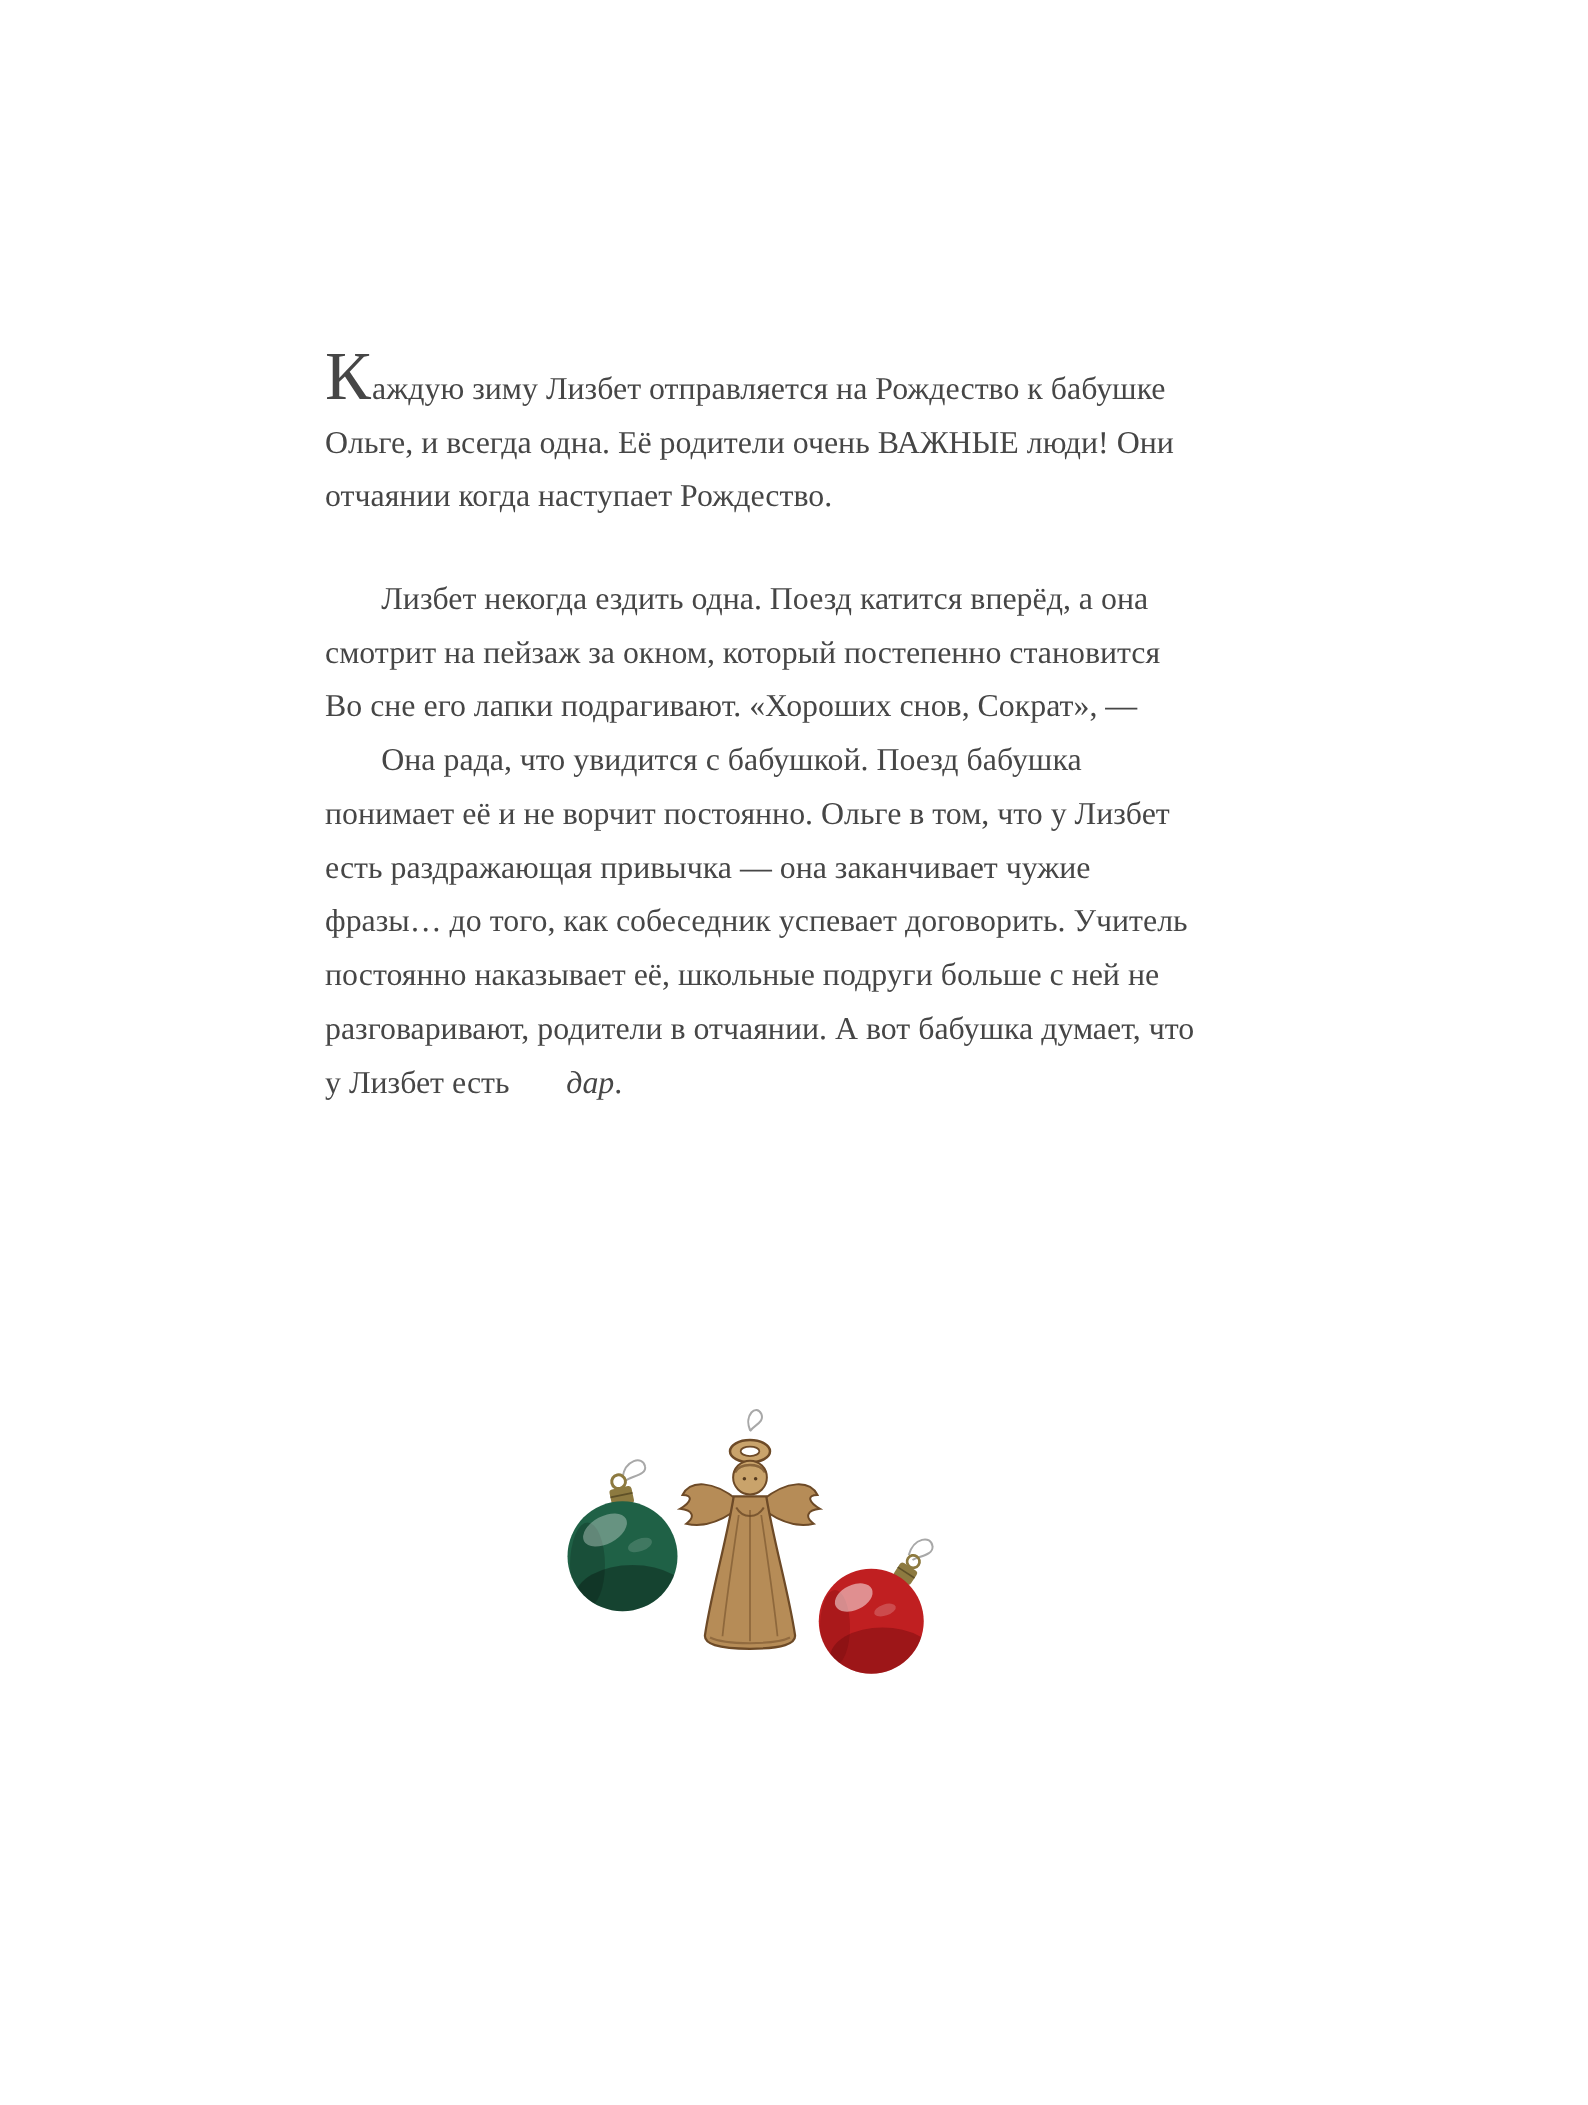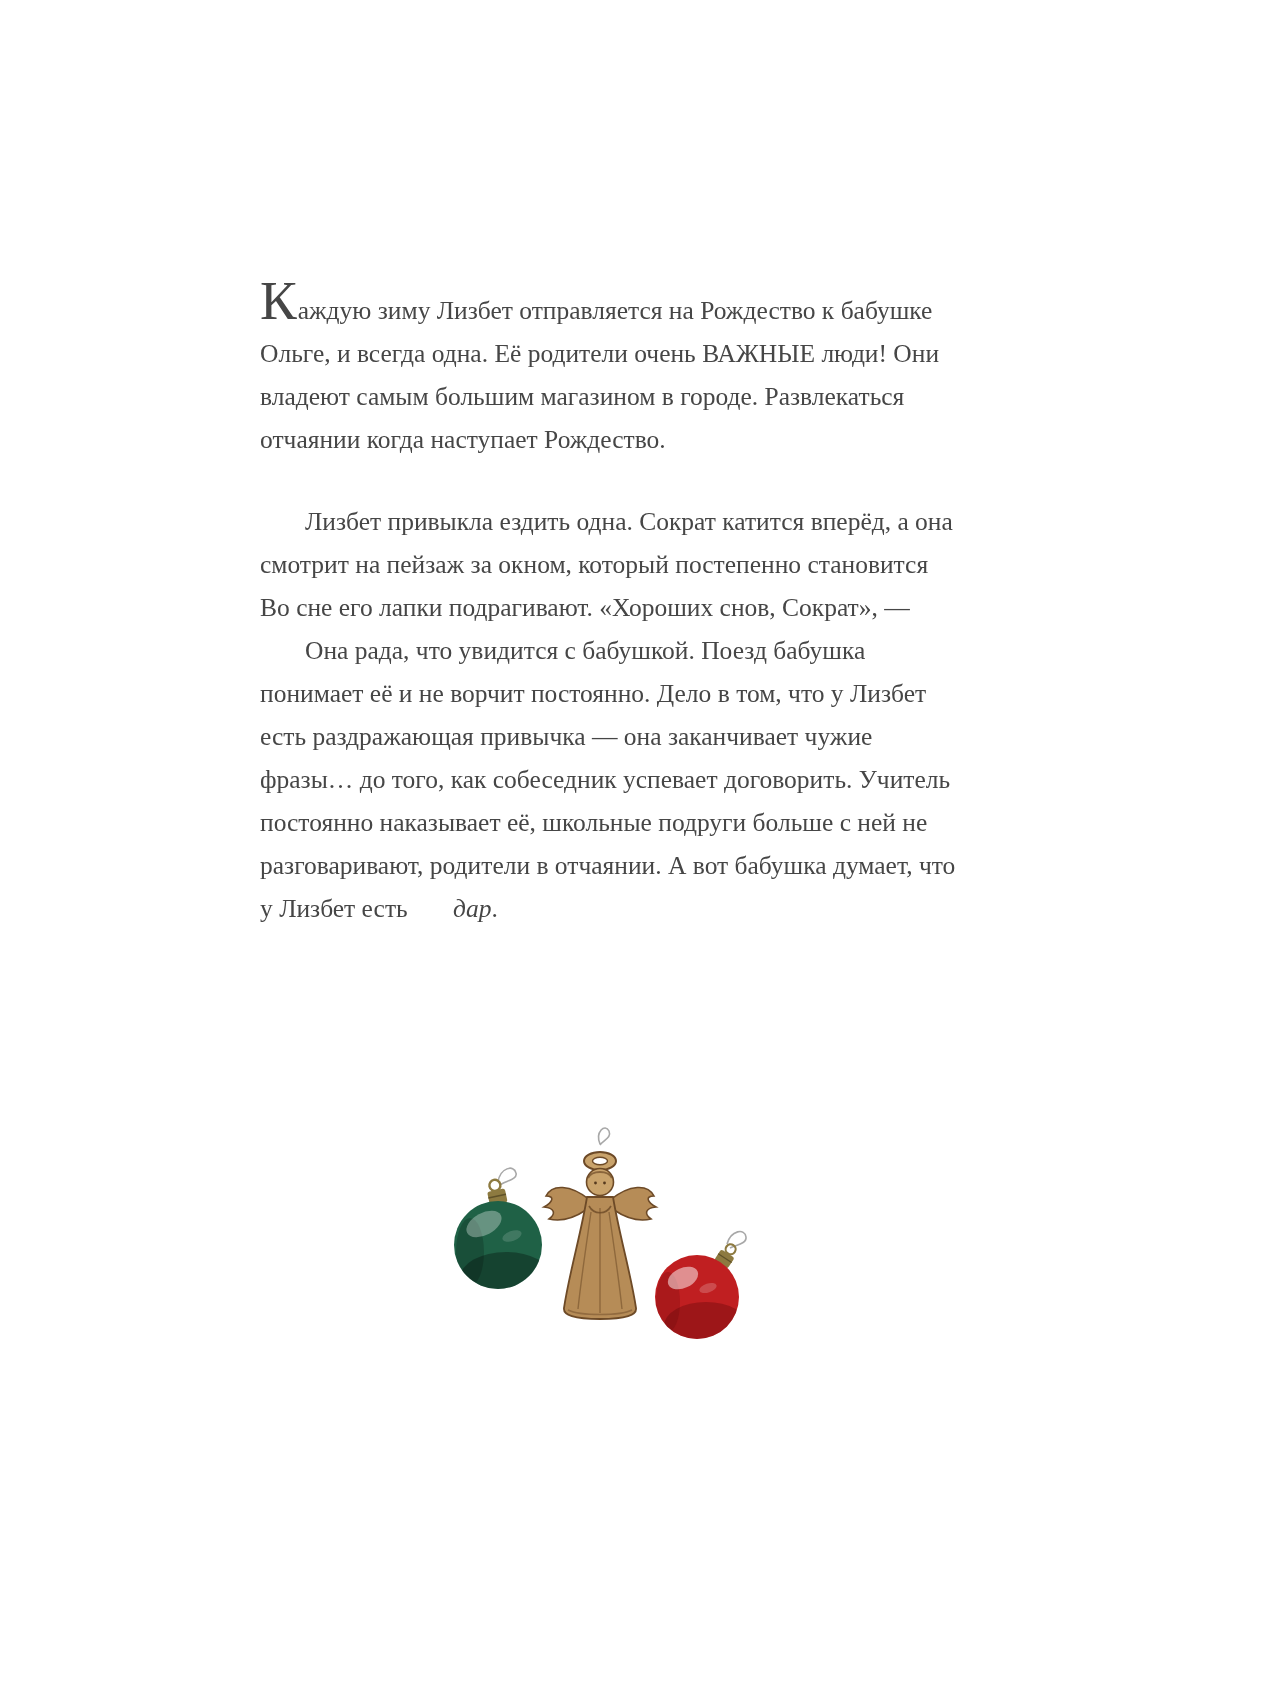--- a/index.html
+++ b/index.html
@@ -27,33 +27,32 @@
 </head>
 <body>
 
 <div class="page">
 
   <div class="text-block">
 
     <div>
       <span class="line"><span class="dropcap">К</span><span>аждую зиму Лизбет отправляется на Рождество к бабушке</span></span>
       <span class="line">Ольге, и всегда одна. Её родители очень ВАЖНЫЕ люди! Они</span>
-      <span class="line">владеют самым большим магазином в городе. Развлекаться</span>
       <span class="line">отчаянии когда наступает Рождество.</span>
     </div>
 
     <div class="para2">
-      <span class="line indent">Лизбет привыкла ездить одна. Сократ катится вперёд, а она</span>
+      <span class="line indent">Лизбет некогда ездить одна. Поезд катится вперёд, а она</span>
       <span class="line">смотрит на пейзаж за окном, который постепенно становится</span>
       <span class="line">Во сне его лапки подрагивают. «Хороших снов, Сократ», —</span>
     </div>
 
     <div>
       <span class="line indent">Она рада, что увидится с бабушкой. Поезд бабушка</span>
-      <span class="line">понимает её и не ворчит постоянно. Дело в том, что у Лизбет</span>
+      <span class="line">понимает её и не ворчит постоянно. Ольге в том, что у Лизбет</span>
       <span class="line">есть раздражающая привычка — она заканчивает чужие</span>
       <span class="line">фразы… до того, как собеседник успевает договорить. Учитель</span>
       <span class="line">постоянно наказывает её, школьные подруги больше с ней не</span>
       <span class="line">разговаривают, родители в отчаянии. А вот бабушка думает, что</span>
       <span class="line"><span>у Лизбет есть </span><span class="ital">дар</span><span>.</span></span>
     </div>
 
   </div>
 
   <div class="illustration">

